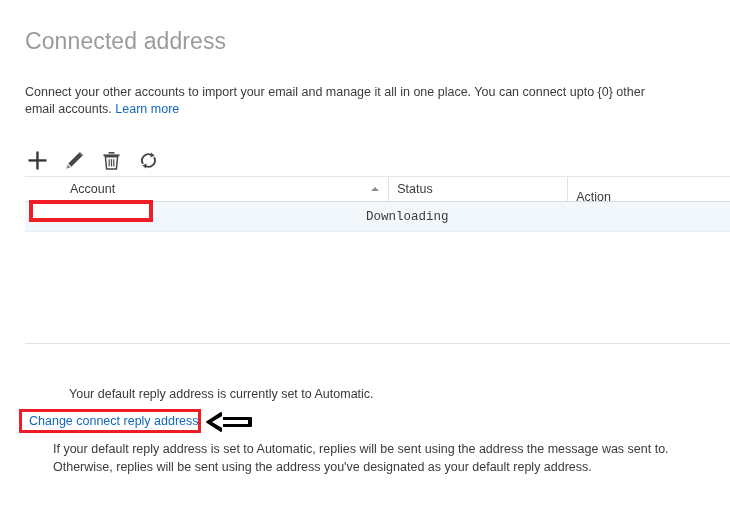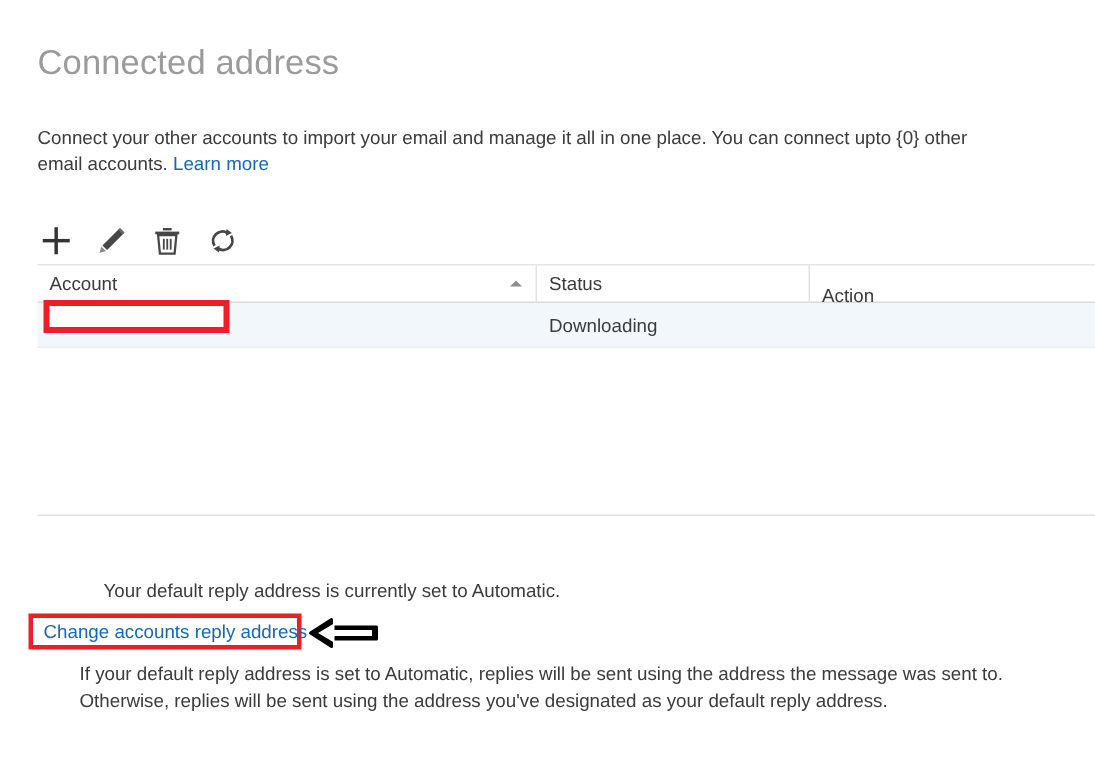--- a/index.html
+++ b/index.html
@@ -90,21 +90,21 @@
   }
   .col {
     display: flex;
     align-items: center;
     font-size: 12.5px;
     color: #3b3b3b;
     padding-left: 8px;
     box-sizing: border-box;
     position: relative;
   }
-  .col-account  { width: 333px; border-right: 1px solid #e2e2e2; }
+  .col-account  { width: 333px; border-right: 1px solid #e2e2e2; margin-left: 37px; }
   .col-status   { width: 182px; border-right: 1px solid #e2e2e2; text-align: center; }
   .col-action   { width: 190px; margin-top: 16px; }
 
   .sort-caret {
     position: absolute;
     right: 9px;
     top: 50%;
     transform: translateY(-50%);
     width: 0; height: 0;
     border-left: 4px solid transparent;
@@ -118,20 +118,21 @@
     background: #f2f7fb;
     border-bottom: 1px solid #eaeff3;
   }
   .cell {
     display: flex;
     align-items: center;
     font-size: 12.5px;
     color: #3b3b3b;
     padding-left: 8px;
     box-sizing: border-box;
+    font-family: Liberation Mono, monospace;
   }
   .cell-account { width: 333px; }
   .cell-status  { width: 182px; }
   .cell-action  { width: 190px; }
 
   .grid-body-filler {
     height: 105px;
     background: #ffffff;
   }
 
@@ -288,21 +289,21 @@
     <div class="grid-body-filler"></div>
   </div>
 
   <div class="redaction"></div>
 
   <div class="divider"></div>
 
   <div class="reply-status">Your default reply address is currently set to Automatic.</div>
 
   <div class="change-link-wrap">
-    <a class="change-link" href="#">Change accounts reply address</a>
+    <a class="change-link" href="#">Change connect reply address</a>
   </div>
 
   <div class="pointer-arrow">
     <svg width="48" height="24" viewBox="0 0 48 24">
       <path d="M2 12 L16 3 L16 8 L46 8 L46 16 L16 16 L16 21 Z" fill="#000000" stroke="#000000" stroke-width="2" stroke-linejoin="round"></path>
       <path d="M7 12 L18 5.5 L18 10 L43 10 L43 14 L18 14 L18 18.5 Z" fill="#ffffff"></path>
     </svg>
   </div>
 
   <div class="footnote">If your default reply address is set to Automatic, replies will be sent using the address the message was sent to. Otherwise, replies will be sent using the address you've designated as your default reply address.</div>

